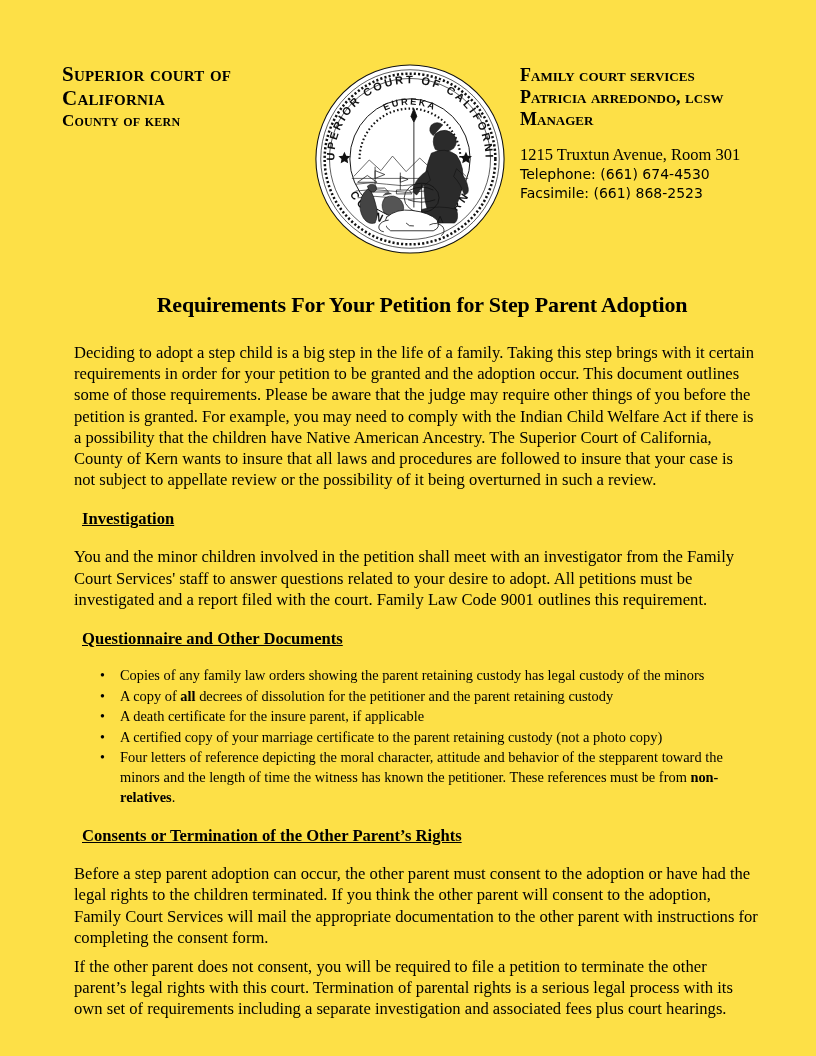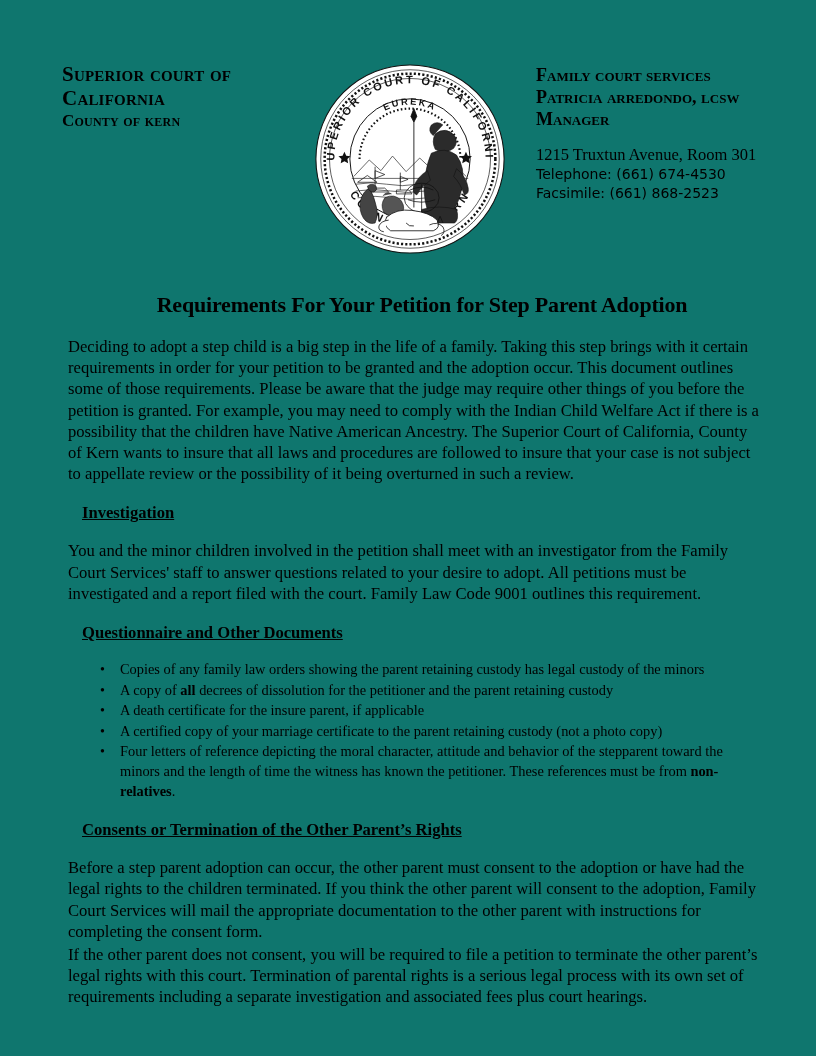--- a/index.html
+++ b/index.html
@@ -4,21 +4,21 @@
 <style>
   html, body {
     margin: 0;
     padding: 0;
     background: #ffffff;
   }
   .page {
     position: relative;
     width: 816px;
     height: 1056px;
-    background: #0f766e;
+    background: #fde047;
     overflow: hidden;
     font-family: "Liberation Serif", "DejaVu Serif", serif;
     color: #000000;
   }
 
   
   .header {
     position: absolute;
     left: 0;
     top: 0;
@@ -48,21 +48,21 @@
     font-size: 21px;
     line-height: 24px;
   }
   .hdr-left .l3 {
     font-size: 17px;
     line-height: 21px;
   }
 
   .hdr-right {
     position: absolute;
-    left: 536px;
+    left: 520px;
     top: 64px;
     width: 262px;
   }
   .hdr-right .r1,
   .hdr-right .r2,
   .hdr-right .r3 {
     font-size: 18px;
     line-height: 22px;
     font-weight: bold;
     font-variant: small-caps;
@@ -110,21 +110,21 @@
   .body {
     position: absolute;
     left: 66px;
     top: 334px;
     width: 700px;
   }
   .para {
     font-size: 16.6px;
     line-height: 21.2px;
     text-align: left;
-    margin: 2px;
+    margin: 8px;
     font-family: Liberation Serif, serif;
   }
   .section { margin-top: 18px; }
   .sec-head {
     font-size: 16.6px;
     line-height: 21px;
     font-weight: bold;
     text-decoration: underline;
     margin: 0 0 1px 0;
     display: inline-block;

